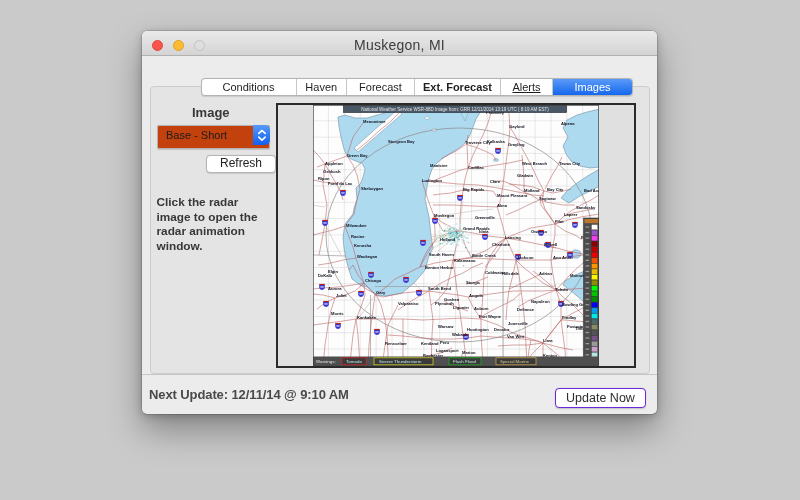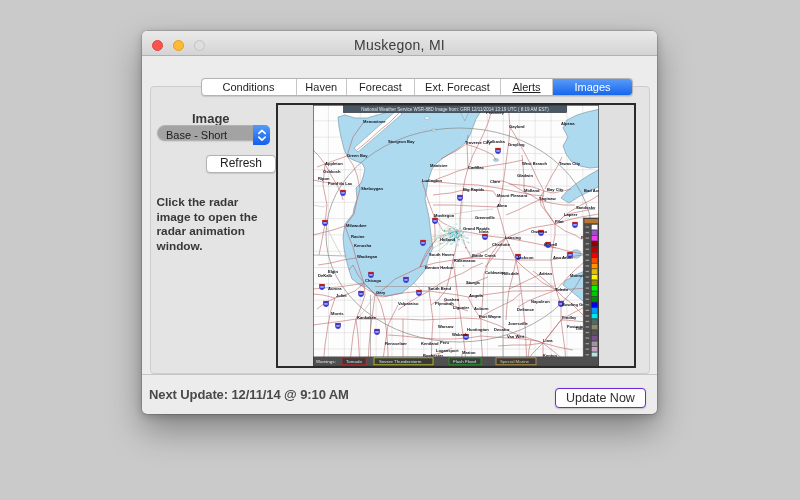--- a/index.html
+++ b/index.html
@@ -28,24 +28,24 @@
   position:absolute; left:200.5px; top:77.5px; height:18px; display:flex;
   border:1px solid #b4b4b4; border-radius:4px; background:#fff; overflow:hidden;
   box-shadow:0 0.5px 1px rgba(0,0,0,0.12);
 }
 .seg {
   font-size:11px; color:#1f1f1f; line-height:16px; text-align:center;
   border-right:1px solid #c6c6c6; height:16px;
 }
 .seg:last-child { border-right:none; }
 .seg.sel { background:linear-gradient(#5a9bf8,#1667ee); color:#fff; border-right:none; }
-#imglabel { position:absolute; left:192px; top:112px; font-size:13px; font-weight:bold; color:#383838; line-height:13px;}
+#imglabel { position:absolute; left:192px; top:106px; font-size:13px; font-weight:bold; color:#383838; line-height:13px;}
 #dropdown {
-  position:absolute; left:157px; top:125px; width:113px; height:16px;
-  background:#a3a3a3; border:1px solid #b3b3b3; border-radius:9px;
+  position:absolute; left:157px; top:125px; width:113px; height:24px;
+  background:#c2410c; border:1px solid #b3b3b3; border-radius:2px;
   box-shadow:0 0.5px 1px rgba(0,0,0,0.15);
 }
 #ddtext { position:absolute; left:8px; top:3px; font-size:11px; line-height:12px; color:#1c1c1c; }
 #ddstep {
   position:absolute; right:-1px; top:-1px; width:17px; height:20px;
   background:linear-gradient(#559af9,#1160ef); border-radius:0 5px 5px 0;
 }
 #ddstep svg { position:absolute; left:3.5px; top:3.5px; }
 #refresh {
   position:absolute; left:198px; top:155px; width:70px; height:18px;
@@ -77,21 +77,21 @@
 <div id="titlebar"></div>
 <div id="title">Muskegon, MI</div>
 <div class="tl" id="tl1"></div>
 <div class="tl" id="tl2"></div>
 <div class="tl" id="tl3"></div>
 <div id="tabbox"></div>
 <div id="segctl">
   <div class="seg" style="width:95px;">Conditions</div>
   <div class="seg" style="width:50.5px;">Haven</div>
   <div class="seg" style="width:68px;">Forecast</div>
-  <div class="seg" style="width:86px;">Ext. Forecast</div>
+  <div class="seg" style="width:86px;font-weight:bold;">Ext. Forecast</div>
   <div class="seg" style="width:52px;text-decoration:underline;">Alerts</div>
   <div class="seg sel" style="width:79px;">Images</div>
 </div>
 <div id="imglabel">Image</div>
 <div id="dropdown">
   <div id="ddtext">Base - Short</div>
   <div id="ddstep">
       <svg width="10" height="13" viewBox="0 0 10 13">
     <path d="M1.8 4.4 L5 1.4 L8.2 4.4" fill="none" stroke="#fff" stroke-width="1.6" stroke-linecap="round" stroke-linejoin="round"></path>
     <path d="M1.8 8.1 L5 11.1 L8.2 8.1" fill="none" stroke="#fff" stroke-width="1.6" stroke-linecap="round" stroke-linejoin="round"></path>

